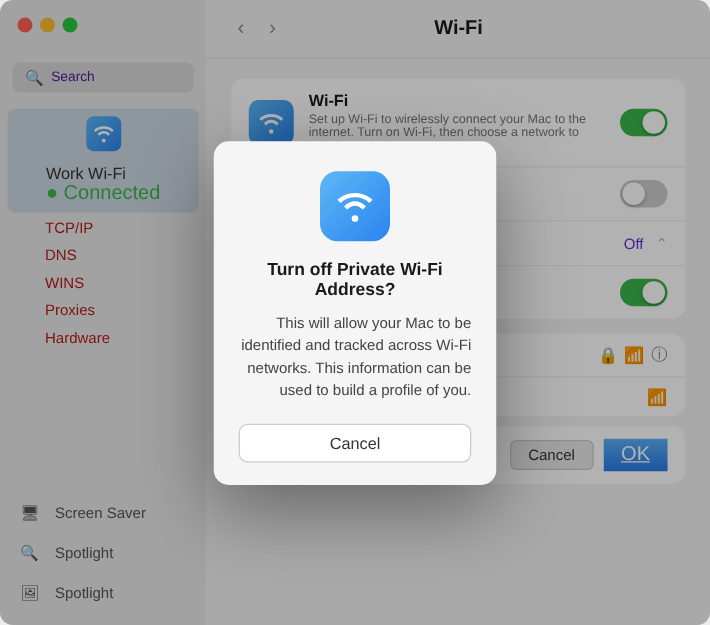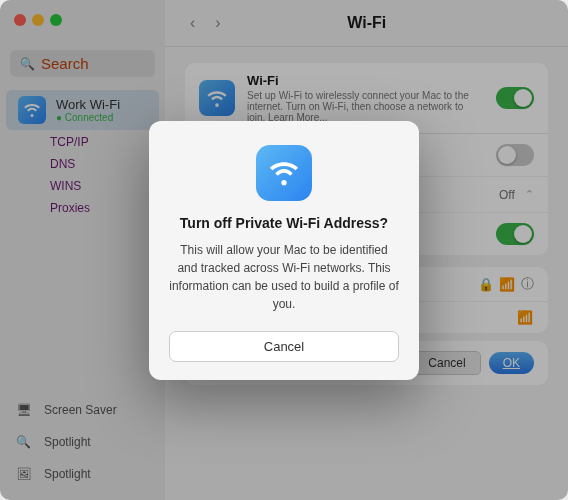--- a/index.html
+++ b/index.html
@@ -44,36 +44,37 @@
       align-items: center;
       gap: 6px;
     }
 
     .sidebar-search-icon {
       color: #888;
       font-size: 12px;
     }
 
     .sidebar-search-text {
-      color: #c2410c;
-      font-size: 15px;
+      color: #4c1d95;
+      font-size: 11px;
     }
 
     .sidebar-item {
       padding: 6px 12px;
       display: flex;
       align-items: center;
       gap: 10px;
       cursor: pointer;
       border-radius: 6px;
       margin: 1px 6px;
     }
 
     .sidebar-item.active {
       background: #cdd8e3;
+      flex-direction: column;
     }
 
     .sidebar-item-icon {
       width: 28px;
       height: 28px;
       border-radius: 6px;
       background: linear-gradient(135deg, #5db8f5, #2a84f0);
       display: flex;
       align-items: center;
       justify-content: center;
@@ -81,28 +82,28 @@
       font-size: 14px;
       flex-shrink: 0;
     }
 
     .sidebar-item-text {
       font-size: 13px;
       color: #333;
     }
 
     .sidebar-item-sub {
-      font-size: 10px;
+      font-size: 16px;
       color: #3ab549;
     }
 
     .sidebar-small-item {
-      padding: 4px 12px 4px 50px;
-      font-size: 12px;
-      color: #701a75;
+      padding: 4px 12px 4px 36px;
+      font-size: 12px;
+      color: #b91c1c;
       cursor: pointer;
     }
 
     .sidebar-bottom {
       margin-top: auto;
       padding-bottom: 10px;
     }
 
     .sidebar-bottom-item {
       padding: 4px 12px;
@@ -257,21 +258,21 @@
     }
 
     .settings-row-label {
       font-size: 13px;
       color: #1a1a1a;
       flex: 1;
     }
 
     .settings-row-value {
       font-size: 12px;
-      color: #737373;
+      color: #6d28d9;
     }
 
     .chevron-icon {
       color: #aaa;
       font-size: 11px;
     }
 
     .mac-address {
       font-size: 12px;
       color: #555;
@@ -338,45 +339,45 @@
       font-size: 12px;
       color: #333;
       background: #e8e8e8;
       border: 1px solid #ccc;
       border-radius: 5px;
       padding: 4px 14px;
       cursor: pointer;
     }
 
     .btn-primary {
-      font-size: 12px;
+      font-size: 16px;
       color: white;
       background: linear-gradient(180deg, #5ab0f5, #2a7ae8);
       border: none;
-      border-radius: 11px;
+      border-radius: 0;
       padding: 4px 14px;
       cursor: pointer;
       text-decoration: underline;
     }
 
     
     .modal-overlay {
       position: absolute;
       top: 0; left: 0; right: 0; bottom: 0;
       background: rgba(0,0,0,0.3);
       display: flex;
       align-items: center;
       justify-content: center;
       z-index: 100;
     }
 
     .modal {
       background: #f5f5f5;
       border-radius: 12px;
-      width: 270px;
+      width: 226px;
       padding: 24px 20px 18px 20px;
       box-shadow: 0 20px 60px rgba(0,0,0,0.4);
       display: flex;
       flex-direction: column;
       align-items: center;
     }
 
     .modal-icon {
       width: 56px;
       height: 56px;
@@ -394,21 +395,21 @@
       font-size: 14px;
       font-weight: 700;
       color: #1a1a1a;
       text-align: center;
       margin-bottom: 10px;
     }
 
     .modal-body {
       font-size: 12px;
       color: #444;
-      text-align: center;
+      text-align: right;
       line-height: 1.5;
       margin-bottom: 18px;
     }
 
     .modal-buttons {
       display: flex;
       gap: 10px;
       width: 100%;
     }
 
@@ -485,20 +486,21 @@
       <div>
         <div class="sidebar-item-text">Work Wi-Fi</div>
         <div class="sidebar-item-sub">● <span>Connected</span></div>
       </div>
     </div>
 
     <div class="sidebar-small-item">TCP/IP</div>
     <div class="sidebar-small-item">DNS</div>
     <div class="sidebar-small-item">WINS</div>
     <div class="sidebar-small-item">Proxies</div>
+    <div class="sidebar-small-item">Hardware</div>
 
     <div class="sidebar-bottom">
       <div class="sidebar-bottom-item">
         <div class="sidebar-bottom-icon">🖥</div>
         <span>Screen Saver</span>
       </div>
       <div class="sidebar-bottom-item">
         <div class="sidebar-bottom-icon">🔍</div>
         <span>Spotlight</span>
       </div>

